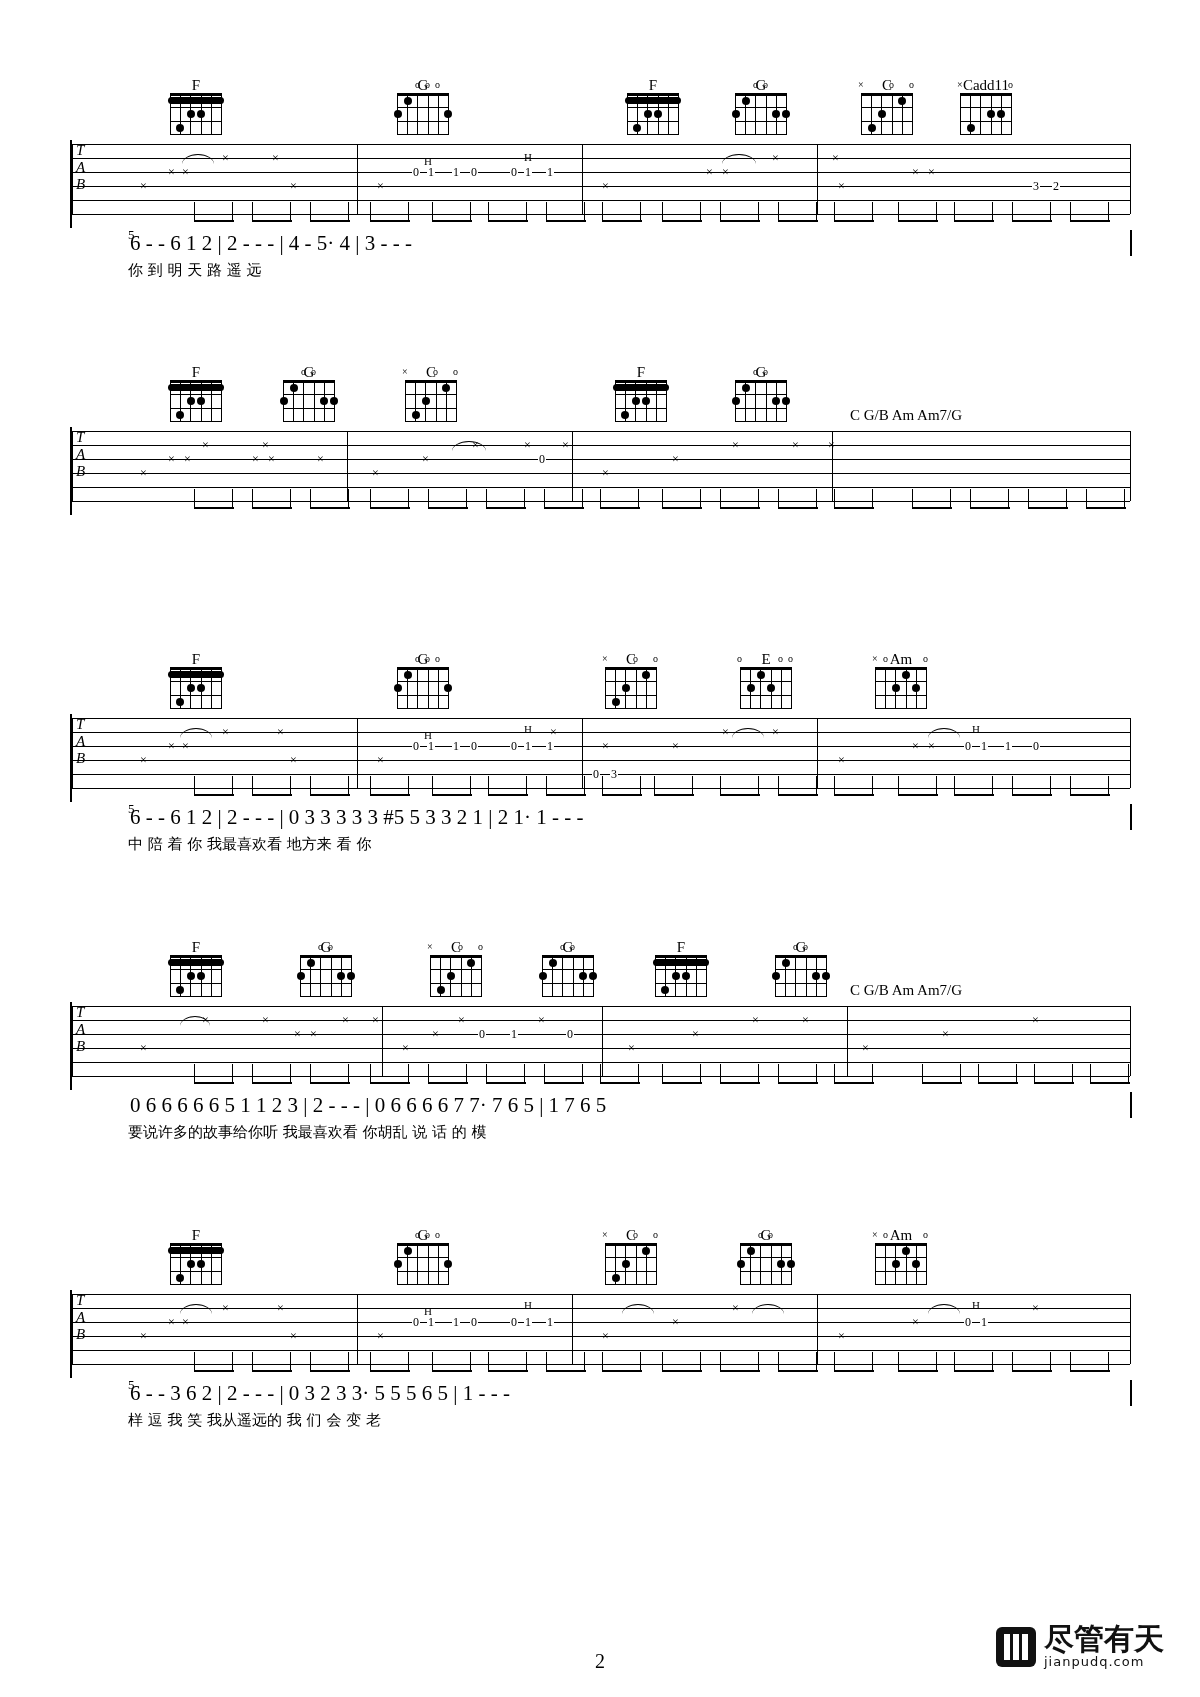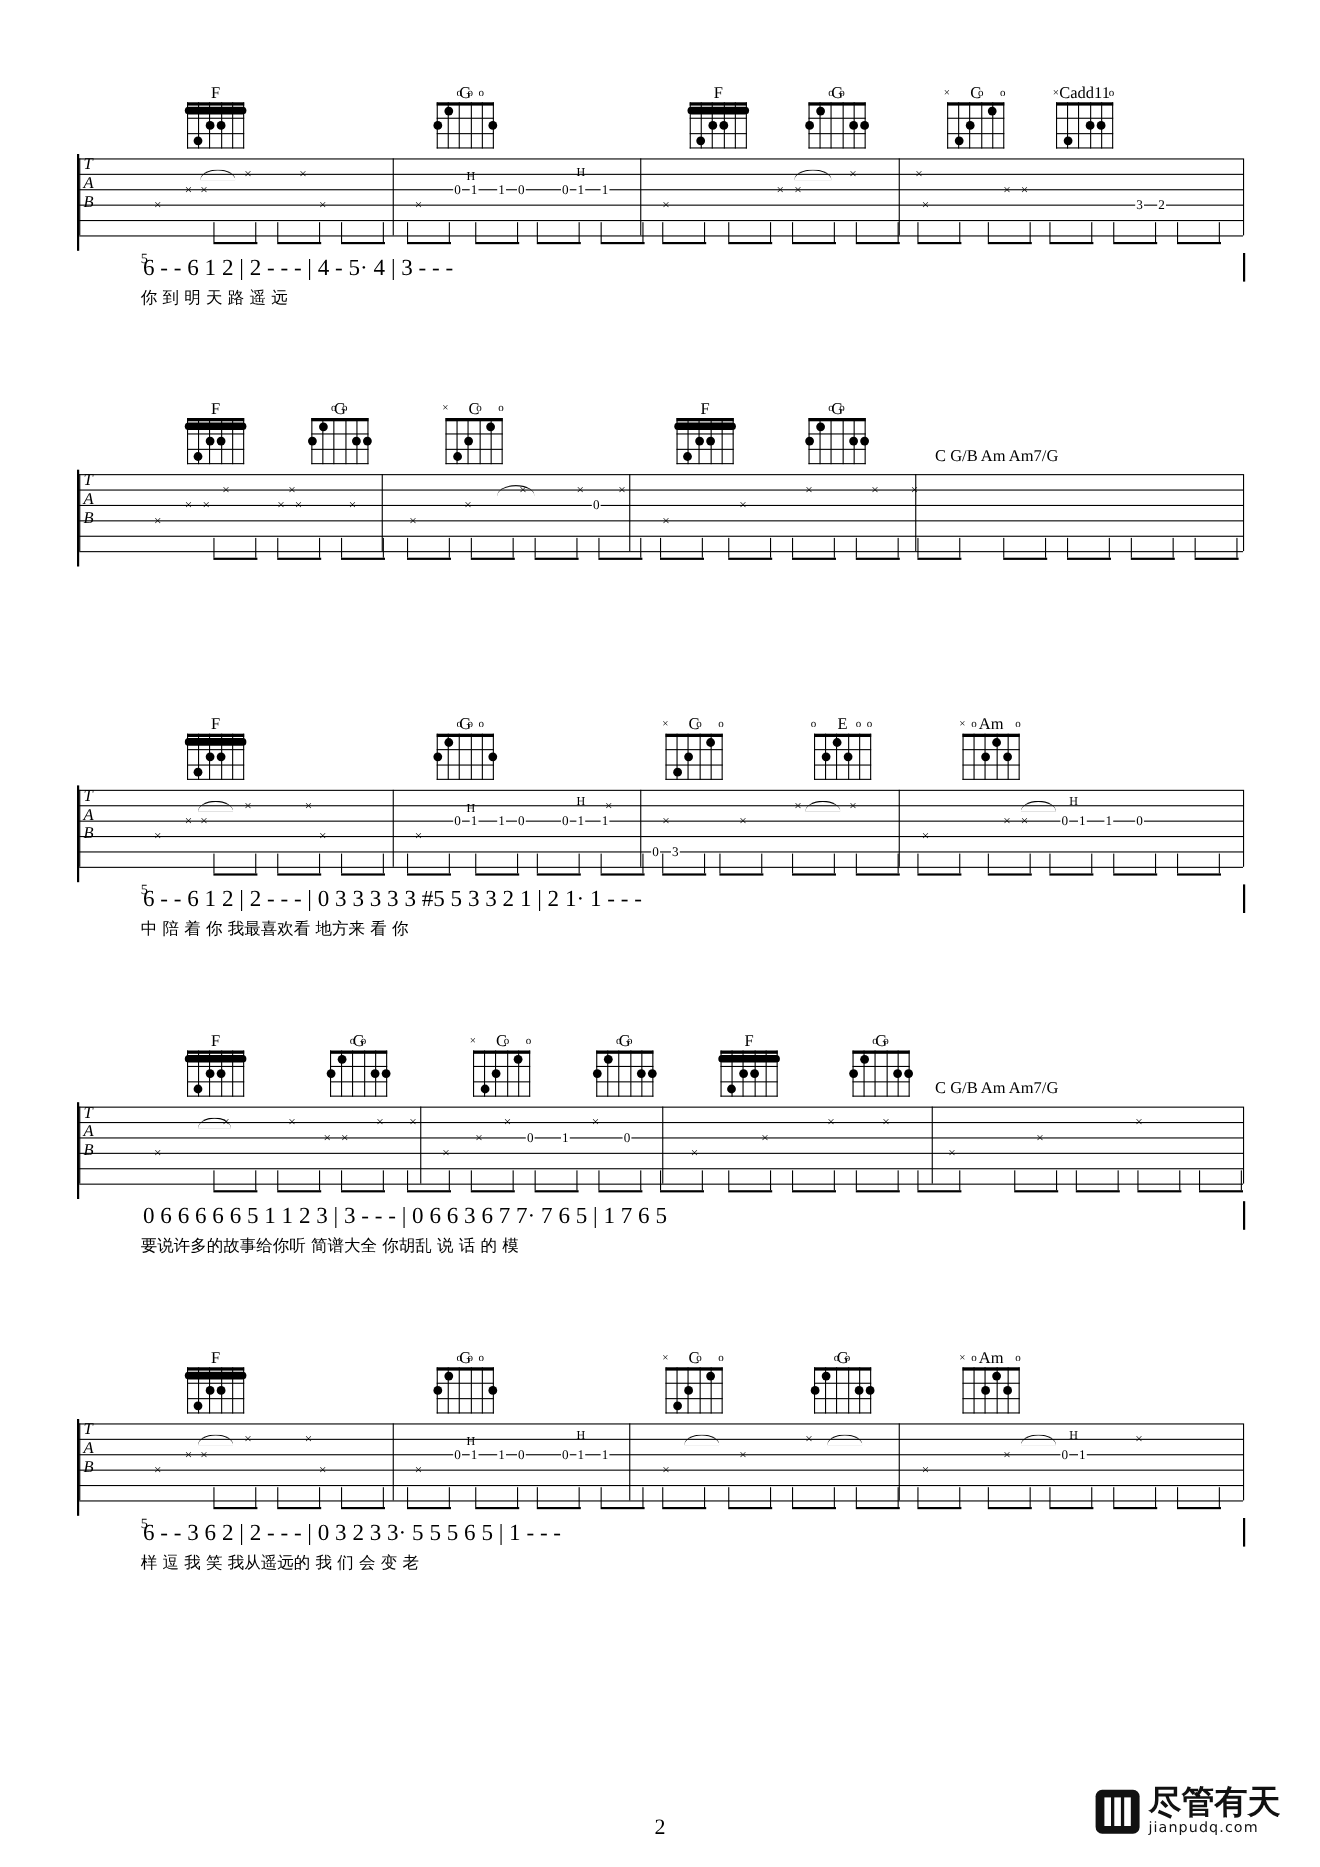--- a/index.html
+++ b/index.html
@@ -904,22 +904,22 @@
         <div class="beam" style="left:902px;width:40px"></div>
           <div class="stem" style="left:902px"></div>
           <div class="stem" style="left:940px"></div>
         <div class="beam" style="left:958px;width:40px"></div>
           <div class="stem" style="left:958px"></div>
           <div class="stem" style="left:996px"></div>
       </div>
     </div>
 
     <div class="melody">
-      <div class="mel" style="left:60px;top:4px;">0 6 6 6 6 6 5 1 1 2 3 | 3 - - - | 0 6 6 3 6 7 7· 7 6 5 | 1 7 6 5</div>
-      <div class="lyric" style="left:58px;top:34px;">要说许多的故事给你听          简谱大全  你胡乱 说 话 的 模</div>
+      <div class="mel" style="left:60px;top:4px;">0 6 6 6 6 6 5 1 1 2 3 | 2 - - - | 0 6 6 6 6 7 7· 7 6 5 | 1 7 6 5</div>
+      <div class="lyric" style="left:58px;top:34px;">要说许多的故事给你听          我最喜欢看  你胡乱 说 话 的 模</div>
       <div class="mbar" style="left:1060px;top:2px;height:26px"></div>
     </div>
   </div>
 
   <div class="system" style="top:1228px;">
     <div class="chordrow">
       <div class="chord" style="left:95px;">
         <div class="cname">F</div>
         <div class="grid">
           <div class="nut"></div>

